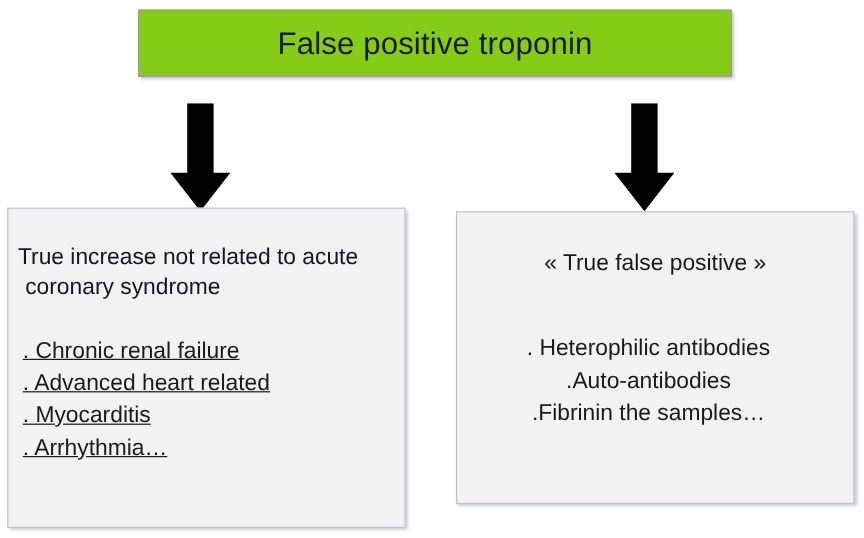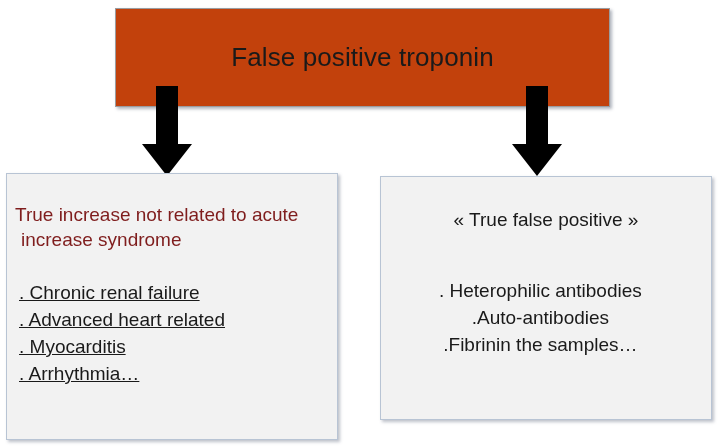--- a/index.html
+++ b/index.html
@@ -17,22 +17,22 @@
     background: #ffffff;
     overflow: hidden;
   }
 
   
   .header-box {
     position: absolute;
     left: 115px;
     top: 8px;
     width: 495px;
-    height: 99px;
-    background: #c2410c;
+    height: 56px;
+    background: #84cc16;
     border: 1px solid #9a9ca0;
     box-shadow: 2px 2px 3px rgba(80,90,110,0.45);
     display: flex;
     align-items: center;
     justify-content: center;
     box-sizing: border-box;
   }
   .header-title {
     font-size: 26px;
     color: #1a1a1a;
@@ -73,21 +73,21 @@
     height: 244px;
   }
 
   .intro-text {
     position: absolute;
     left: 8px;
     top: 28px;
     width: 320px;
     font-size: 19px;
     line-height: 25px;
-    color: #7f1d1d;
+    color: #0f172a;
   }
   .intro-text .line2 { padding-left: 6px; display: block; }
 
   .list-left {
     position: absolute;
     left: 12px;
     top: 105px;
     font-size: 19px;
     line-height: 27px;
     color: #1a1a1a;
@@ -131,21 +131,21 @@
 
   <div class="arrow arrow-right">
     <svg width="56" height="92" viewBox="0 0 56 92" xmlns="http://www.w3.org/2000/svg">
       <polygon points="17,0 39,0 39,58 53,58 28,90 3,58 17,58" fill="#000000"></polygon>
     </svg>
   </div>
 
   <div class="content-box box-left">
     <div class="intro-text">
       <span>True increase not related to acute</span>
-      <span class="line2">increase syndrome</span>
+      <span class="line2">coronary syndrome</span>
     </div>
     <div class="list-left">
       <div class="li">. Chronic renal failure</div>
       <div class="li">. Advanced heart related</div>
       <div class="li">. Myocarditis</div>
       <div class="li">. Arrhythmia…</div>
     </div>
   </div>
 
   <div class="content-box box-right">

